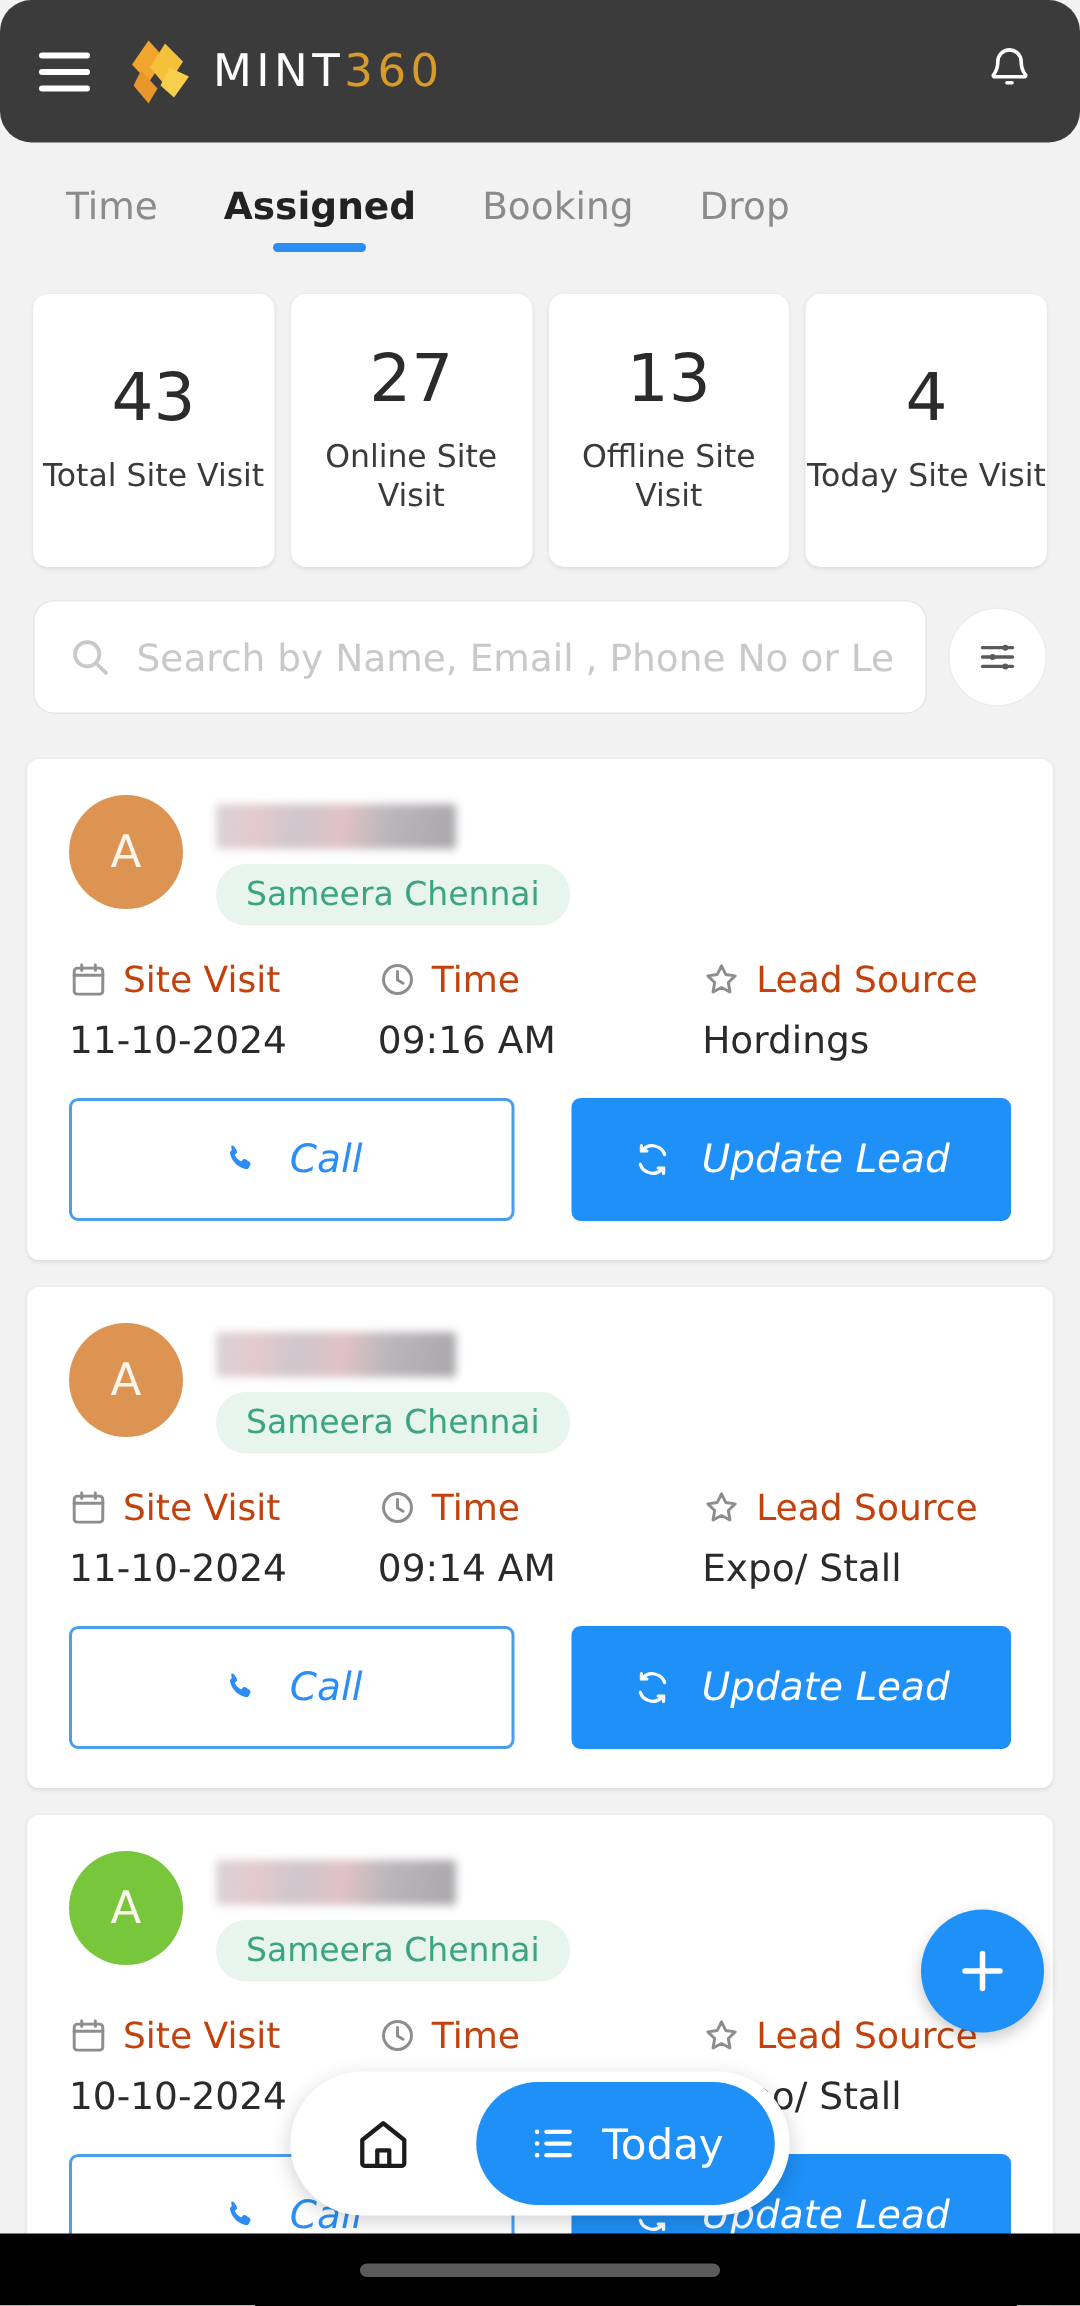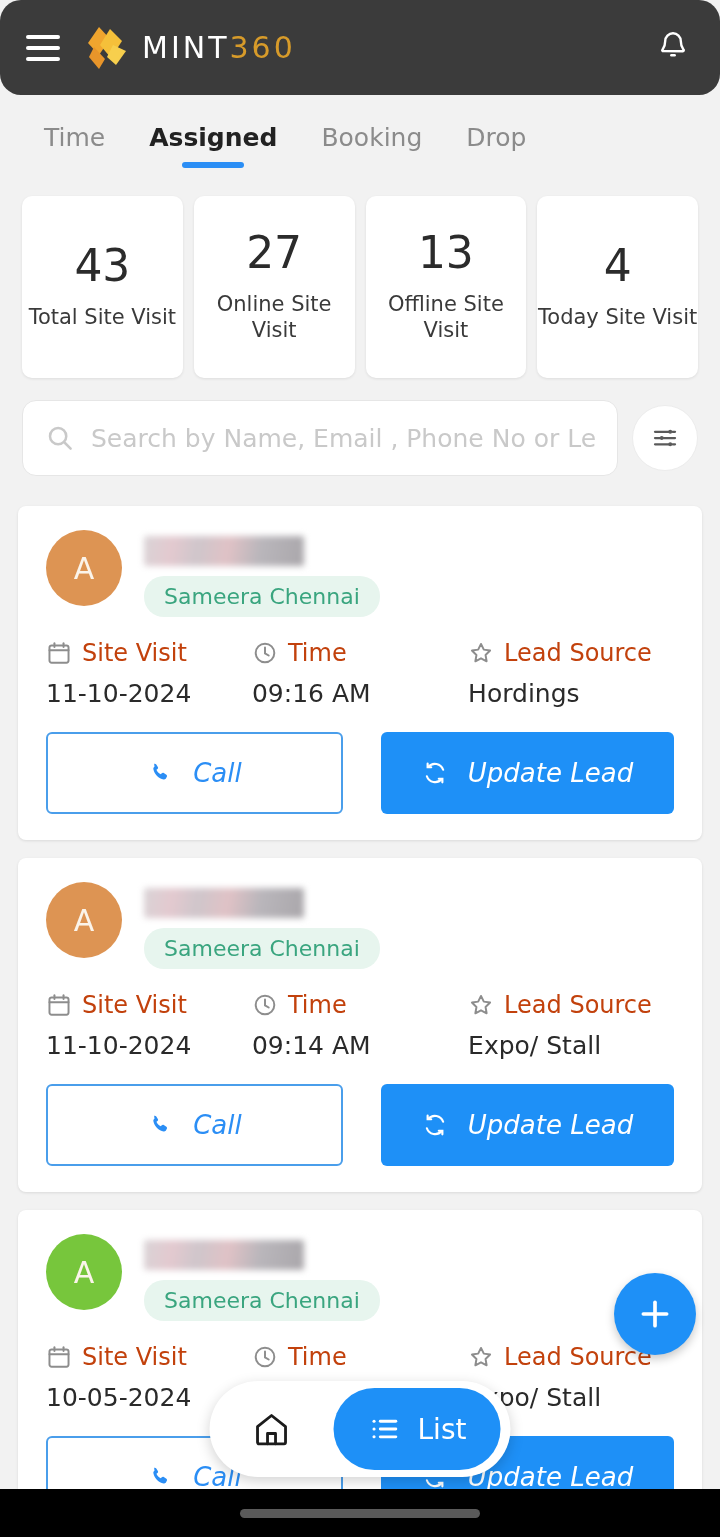--- a/index.html
+++ b/index.html
@@ -451,21 +451,21 @@
       <div class="field">
         <div class="field-head">
           <svg width="26" height="26" viewBox="0 0 24 24" fill="none" stroke="#8d8d8d" stroke-width="1.8" stroke-linecap="round">
             <rect x="3.2" y="5" width="17.6" height="16" rx="2"></rect>
               <path d="M3.2 9.4h17.6"></path>
               <path d="M7.8 3v3.4"></path>
               <path d="M16.2 3v3.4"></path>
           </svg>
           <span class="field-label">Site Visit</span>
         </div>
-        <div class="field-val">10-05-2024</div>
+        <div class="field-val">10-10-2024</div>
       </div>
       <div class="field">
         <div class="field-head">
           <svg width="26" height="26" viewBox="0 0 24 24" fill="none" stroke="#8d8d8d" stroke-width="1.8" stroke-linecap="round">
             <circle cx="12" cy="12" r="8.6"></circle>
               <path d="M12 7v5.3l3.4 2"></path>
           </svg>
           <span class="field-label">Time</span>
         </div>
         <div class="field-val">04:24 PM</div>
@@ -517,19 +517,19 @@
   </div>
   <div class="nav-list">
     <svg width="34" height="34" viewBox="0 0 24 24" fill="none" stroke="#ffffff" stroke-width="2" stroke-linecap="round">
       <path d="M9 6.5h11"></path>
         <path d="M9 12h11"></path>
         <path d="M9 17.5h11"></path>
       <circle cx="4.6" cy="6.5" r="1.1" fill="#fff" stroke="none"></circle>
       <circle cx="4.6" cy="12" r="1.1" fill="#fff" stroke="none"></circle>
       <circle cx="4.6" cy="17.5" r="1.1" fill="#fff" stroke="none"></circle>
     </svg>
-    <span>List</span>
+    <span>Today</span>
   </div>
 </div>
 
 <div class="gesturebar">
   <div class="gesture-pill"></div>
 </div>
 
 </body></html>

